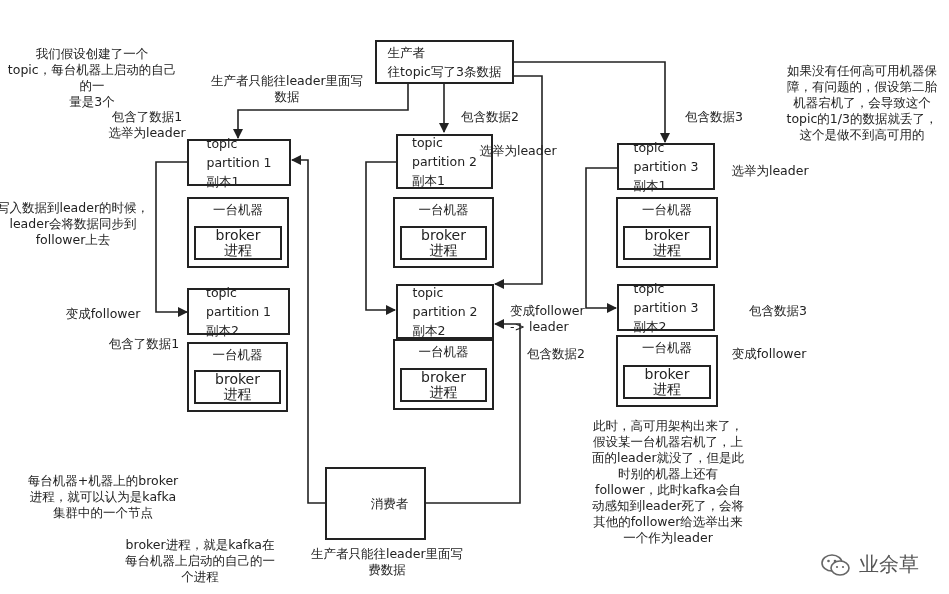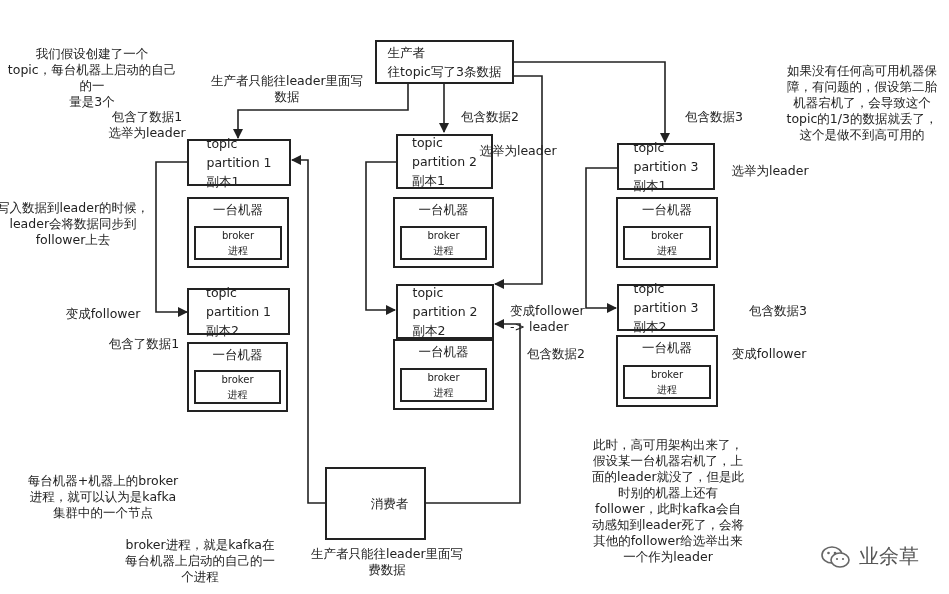--- a/index.html
+++ b/index.html
@@ -12,27 +12,27 @@
   .box {
     position: absolute; box-sizing: border-box; border: 2px solid #222;
     background: #fff; display: flex; align-items: center; justify-content: center;
     text-align: left; font-size: 12.5px; line-height: 19px; white-space: pre-line;
   }
   .machine { position: absolute; box-sizing: border-box; border: 2px solid #222; background: #fff; }
   .machine .mlabel { position: absolute; left: 0; right: 0; top: 3px; text-align: center; font-size: 12.5px; }
   .machine .broker {
     position: absolute; left: 5px; right: 5px; bottom: 6px; height: 34px; box-sizing: border-box;
     border: 2px solid #222; display: flex; align-items: center; justify-content: center;
-    text-align: center; font-size: 10px; line-height: 15px; white-space: pre-line;
+    text-align: center; font-size: 14px; line-height: 15px; white-space: pre-line;
   }
   .note {
     position: absolute; font-size: 12.5px; line-height: 16px; text-align: center; white-space: pre-line; color: #222;
   }
   .note.left { text-align: left; }
-  .watermark { position: absolute; right: 30px; bottom: 24px; display: flex; align-items: center; gap: 8px; color: #555; font-size: 20px; }
+  .watermark { position: absolute; right: 30px; bottom: 16px; display: flex; align-items: center; gap: 8px; color: #555; font-size: 20px; }
 </style>
 </head>
 <body>
 
 <svg class="wires" xmlns="http://www.w3.org/2000/svg">
   <defs>
     <marker id="ah" markerWidth="10" markerHeight="10" refX="9" refY="5" orient="auto" markerUnits="userSpaceOnUse">
       <path d="M0,0 L10,5 L0,10 Z" fill="#222"></path>
     </marker>
   </defs>
@@ -133,21 +133,21 @@
 <div class="note" style="left:-12px;top:200px;width:170px;">写入数据到leader的时候，
 leader会将数据同步到
 follower上去</div>
 <div class="note" style="left:58px;top:306px;width:90px;">变成follower</div>
 <div class="note" style="left:102px;top:336px;width:84px;">包含了数据1</div>
 <div class="note left" style="left:510px;top:303px;width:90px;">变成follower
 -&gt; leader</div>
 <div class="note" style="left:518px;top:346px;width:76px;">包含数据2</div>
 <div class="note" style="left:742px;top:303px;width:72px;">包含数据3</div>
 <div class="note" style="left:726px;top:346px;width:86px;">变成follower</div>
-<div class="note" style="left:580px;top:437px;width:176px;">此时，高可用架构出来了，
+<div class="note" style="left:580px;top:418px;width:176px;">此时，高可用架构出来了，
 假设某一台机器宕机了，上
 面的leader就没了，但是此
 时别的机器上还有
 follower，此时kafka会自
 动感知到leader死了，会将
 其他的follower给选举出来
 一个作为leader</div>
 <div class="note" style="left:0px;top:473px;width:166px;margin-left:20px;">每台机器+机器上的broker
 进程，就可以认为是kafka
 集群中的一个节点</div>

